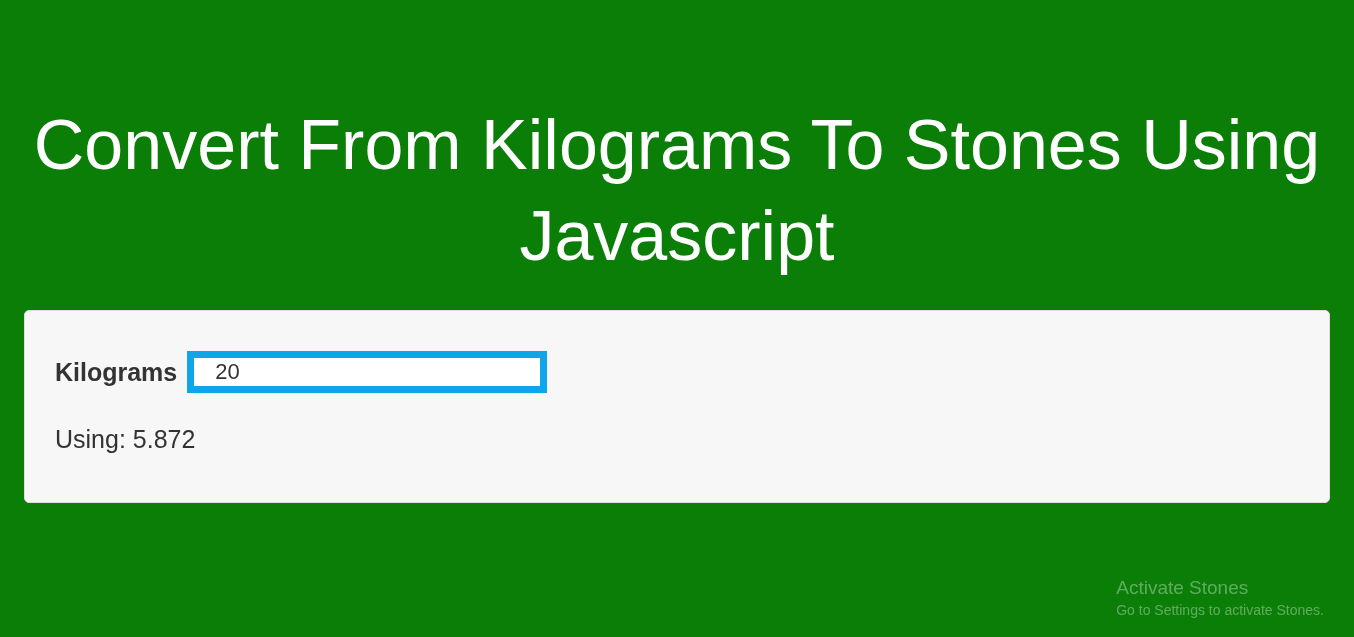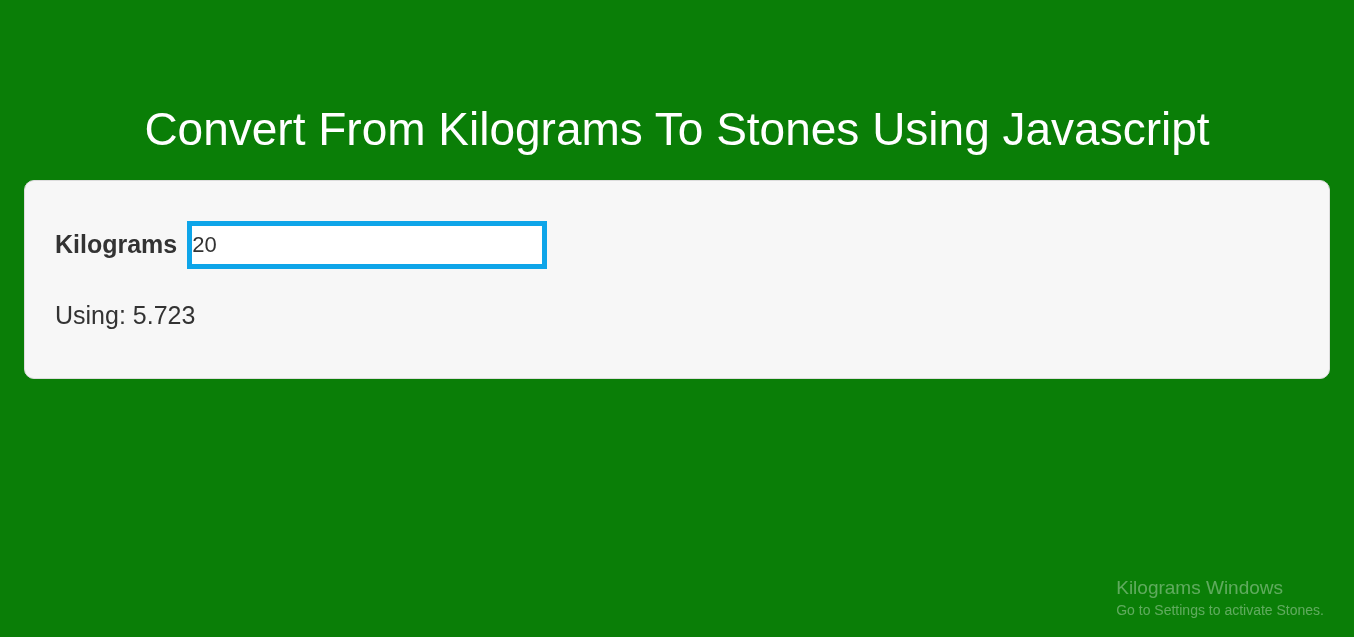--- a/index.html
+++ b/index.html
@@ -12,51 +12,51 @@
       background-color: #0a7e07;
       min-height: 637px;
       width: 1354px;
       position: relative;
     }
     .container {
       padding: 0 24px;
     }
     .page-title {
       color: #ffffff;
-      font-size: 46px;
+      font-size: 70px;
       font-weight: 400;
       text-align: center;
       padding-top: 100px;
-      padding-bottom: 20px;
+      padding-bottom: 28px;
       line-height: 1.3;
     }
     .card {
       background-color: #f7f7f7;
       border: 1px solid #ddd;
-      border-radius: 10px;
+      border-radius: 5px;
       padding: 40px 30px 48px 30px;
       margin: 0 auto;
     }
     .input-row {
       display: flex;
       align-items: center;
       gap: 10px;
       margin-bottom: 32px;
     }
     .input-label {
       font-weight: 700;
       font-size: 25px;
       color: #333;
     }
     .kg-input {
       font-size: 22px;
-      padding: 5px 0;
-      border: 5px solid #0ea5e9;
+      padding: 5px 21px;
+      border: 7px solid #0ea5e9;
       width: 360px;
-      height: 48px;
+      height: 42px;
       background: #fff;
       color: #333;
     }
     .result-text {
       font-size: 25px;
       color: #333;
       font-weight: 400;
     }
     .watermark {
       position: absolute;
@@ -77,21 +77,21 @@
 <div class="container">
   <h1 class="page-title">Convert From Kilograms To Stones Using Javascript</h1>
 
   <div class="card">
     <div class="input-row">
       <label class="input-label">Kilograms</label>
       <input type="text" class="kg-input" value="20" style="">
     </div>
     <p class="result-text">
       <span>Using:</span>
-      <span>5.723</span>
+      <span>5.872</span>
     </p>
   </div>
 </div>
 
 <div class="watermark">
-  <div>Kilograms Windows</div>
+  <div>Activate Stones</div>
   <div class="sub">Go to Settings to activate Stones.</div>
 </div>
 
 </body></html>

